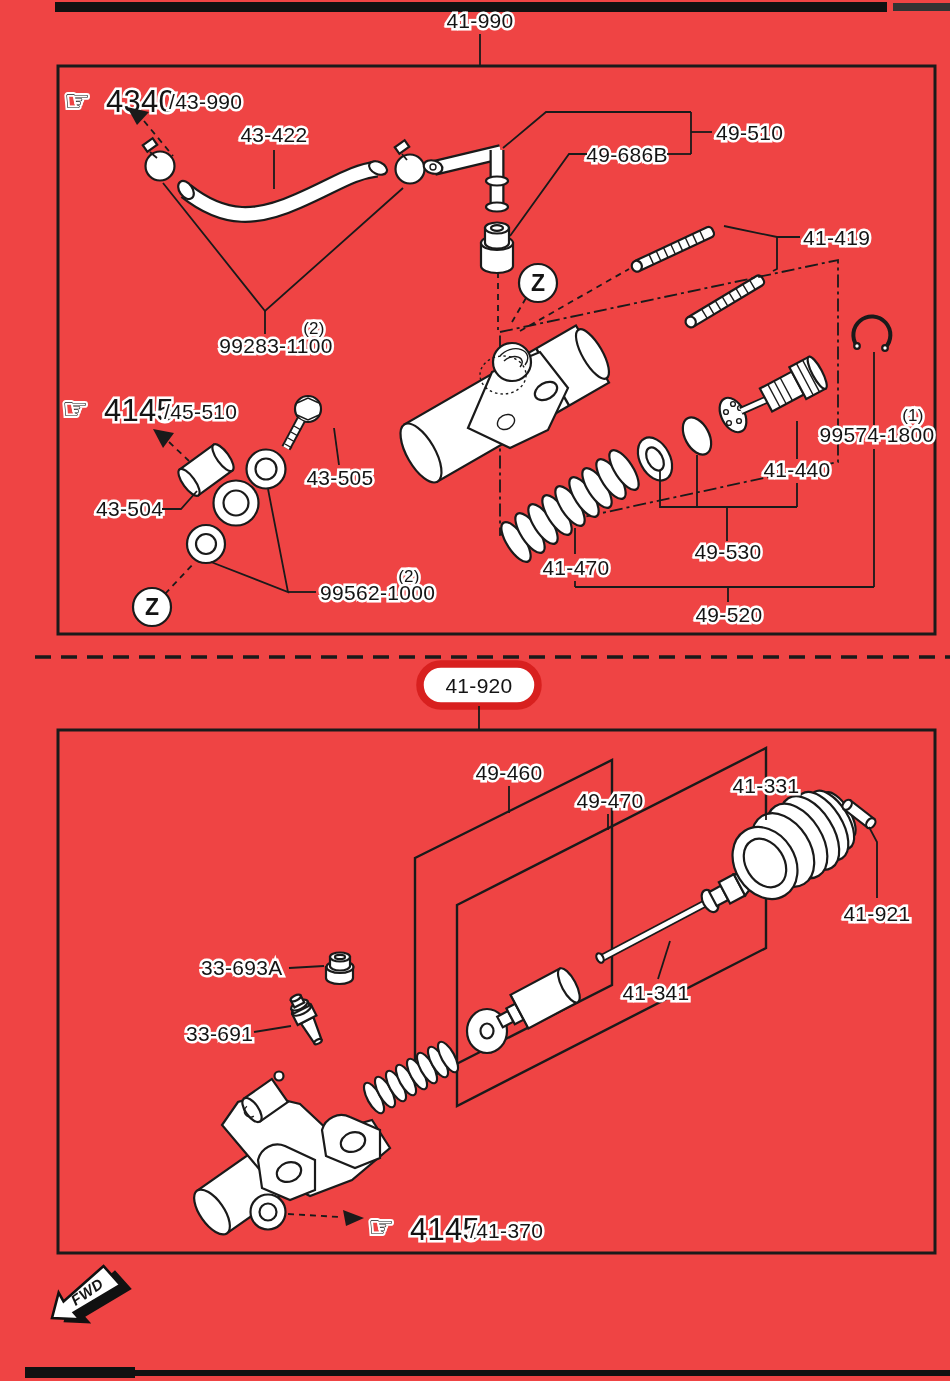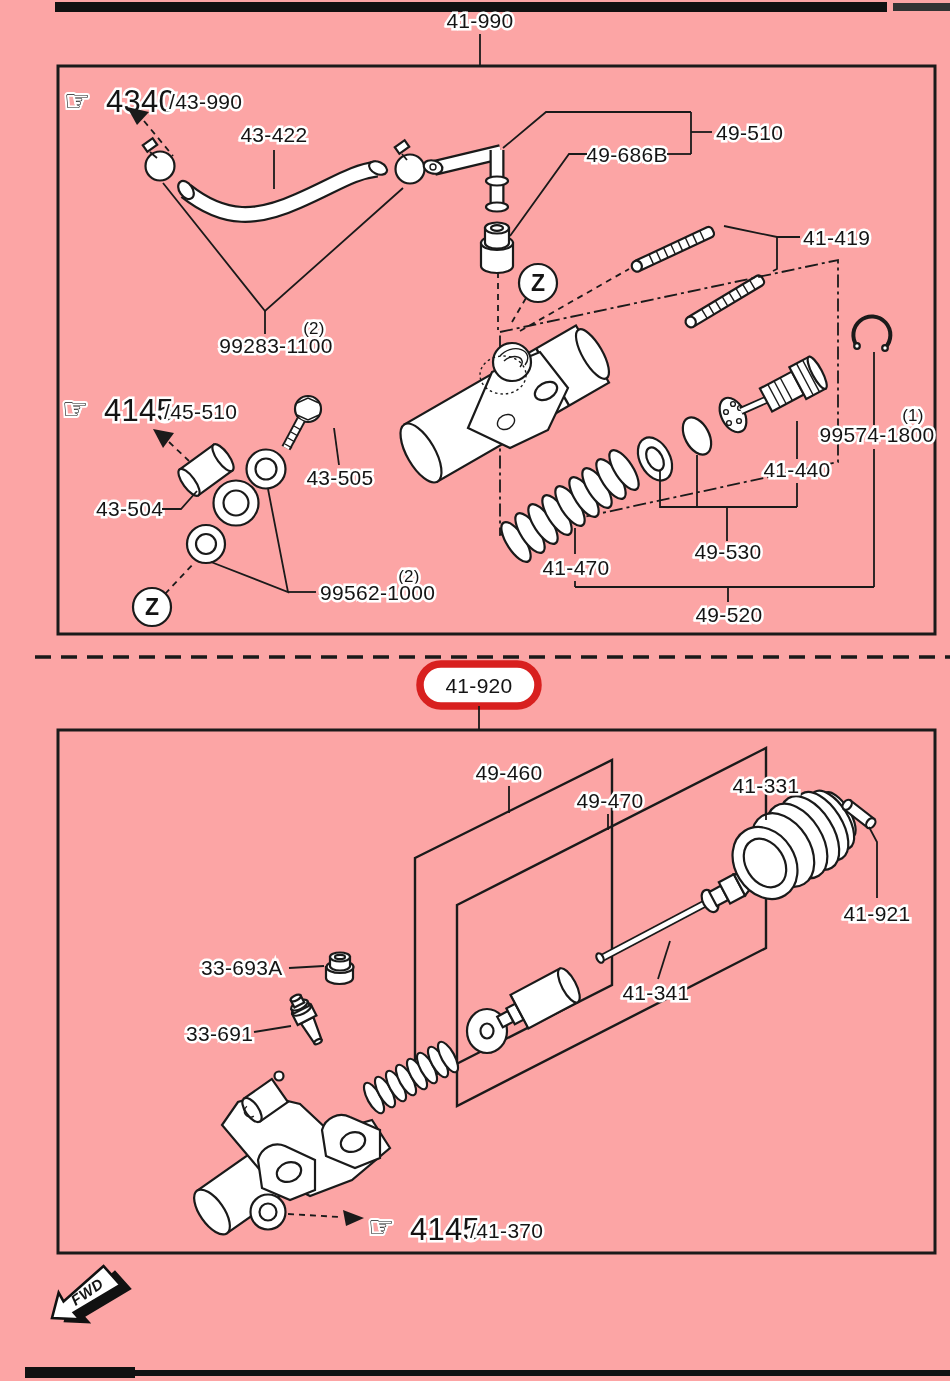--- a/index.html
+++ b/index.html
@@ -1,16 +1,16 @@
 <!DOCTYPE html>
 <html><head>
 <meta charset="utf-8">
 <style>
   html,body{margin:0;padding:0;background:#fff;}
-  .stage{position:relative;width:950px;height:1381px;background:#fca5a5;overflow:hidden;}
+  .stage{position:relative;width:950px;height:1381px;background:#ef4444;overflow:hidden;}
   svg{position:absolute;left:0;top:0;}
   svg text{font-family:"Liberation Sans",sans-serif;fill:#141414;}
   .lbl{font-size:21px;letter-spacing:.3px;paint-order:stroke;stroke:#ffffff;stroke-width:5px;}
   .big{font-size:31px;}
   .sm{font-size:17px;}
   .mid{text-anchor:middle;}
   .hand{font-family:"DejaVu Sans",sans-serif;font-size:30px;paint-order:stroke;stroke:#fff;stroke-width:4px;}
   .part{fill:#ffffff;stroke:#1a1a1a;stroke-width:2.2px;}
   .ln{fill:none;stroke:#1a1a1a;stroke-width:1.8px;}
   .ln2{fill:none;stroke:#1a1a1a;stroke-width:2.4px;}

